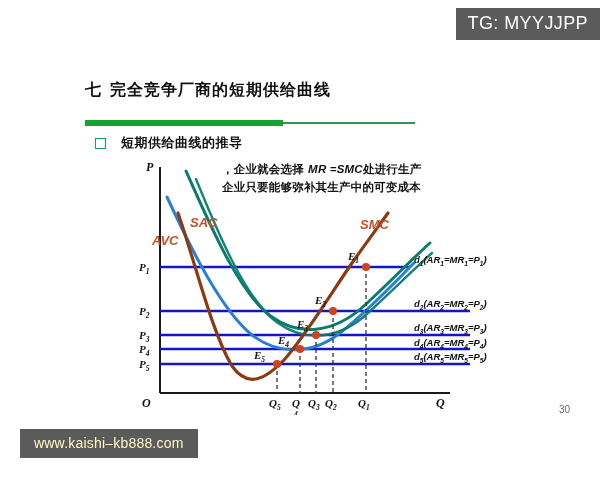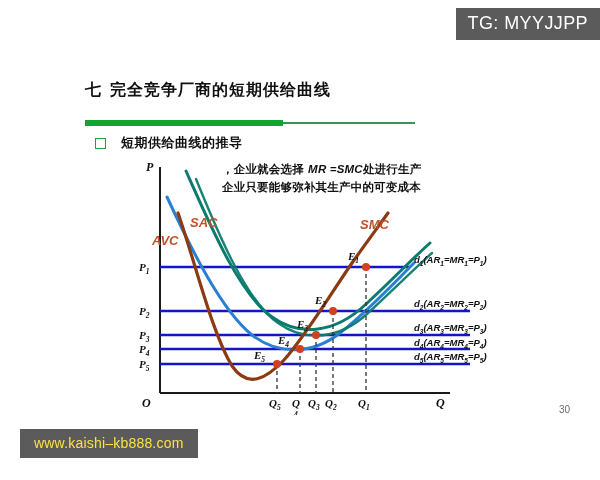--- a/index.html
+++ b/index.html
@@ -13,21 +13,21 @@
   
   .tg-badge{
     position:absolute;top:8px;right:0;
     background:#5b5b5b;color:#fff;
     font-size:18px;letter-spacing:.4px;
     padding:5px 12px 6px 12px;
     font-family:"Liberation Sans",sans-serif;
   }
   .site-badge{
     position:absolute;left:20px;bottom:22px;
-    background:#5b5b5b;color:#fde047;
+    background:#5b5b5b;color:#fef9c3;
     font-size:14px;letter-spacing:.2px;
     padding:6px 14px 7px 14px;
     font-family:"Liberation Sans",sans-serif;
   }
 
   
   .title{
     position:absolute;left:85px;top:80px;
     font-family:"DejaVu Serif","Liberation Serif",serif;
     font-weight:700;font-size:16px;color:#111;white-space:nowrap;

